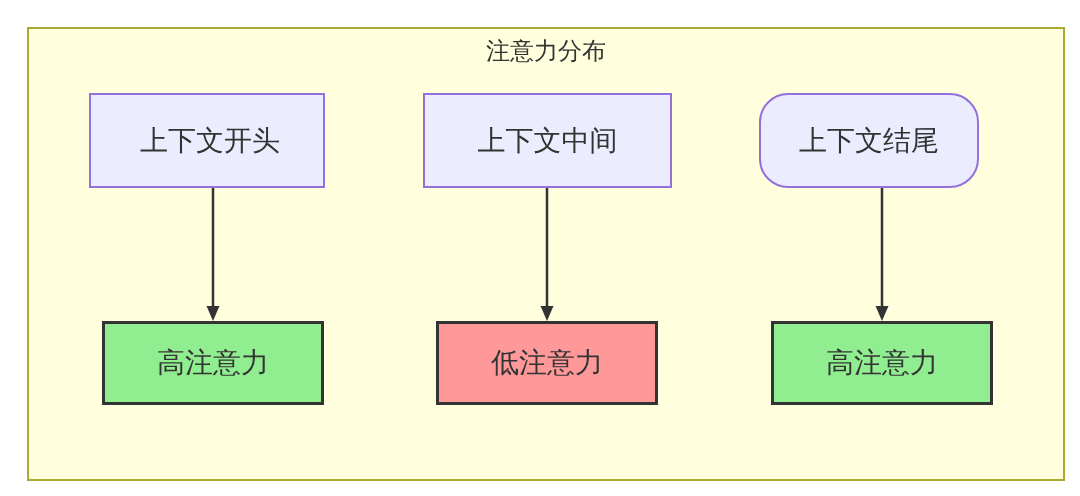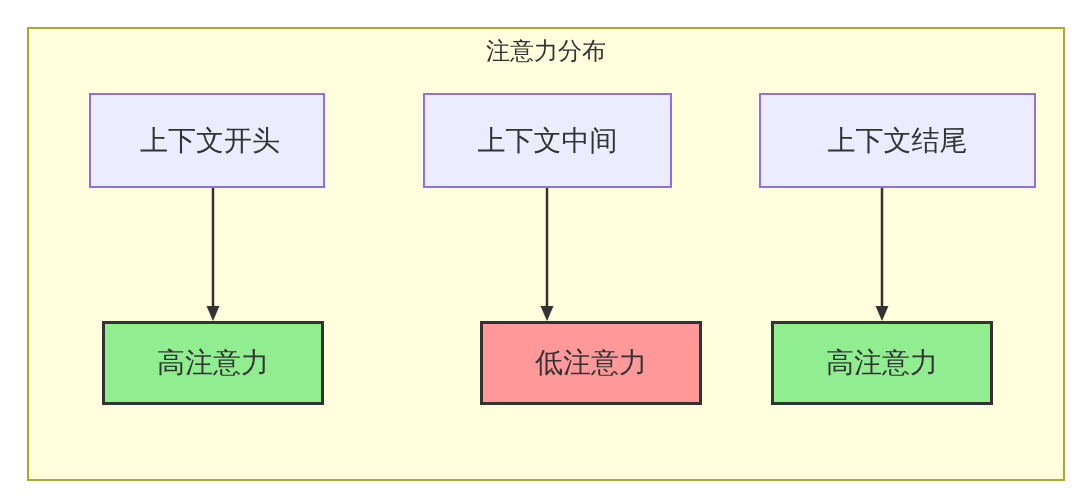--- a/index.html
+++ b/index.html
@@ -49,25 +49,25 @@
     height: 95px;
     background: var(--source-fill, #ececff);
     border: 2px solid var(--source-border, #9370db);
   }
   .target {
     top: 292px;
     height: 84px;
     border: 3px solid var(--target-border, #333333);
   }
   .high { background: var(--high-fill, #90ee90); }
-  .low  { background: var(--low-fill, #ff9999); margin-left: 44px; }
+  .low  { background: var(--low-fill, #ff9999); }
 
   .src-0 { left: 60px;  width: 236px; padding-left: 6px; }
   .src-1 { left: 394px; width: 249px; }
-  .src-2 { left: 730px; width: 277px; }
+  .src-2 { left: 730px; width: 220px; border-radius: 29px; }
 
   .tgt-0 { left: 73px;  width: 222px; }
   .tgt-1 { left: 407px; width: 222px; }
   .tgt-2 { left: 742px; width: 222px; }
 
   .arrow {
     position: absolute;
     top: 159px;
     width: 16px;
     height: 133px;

